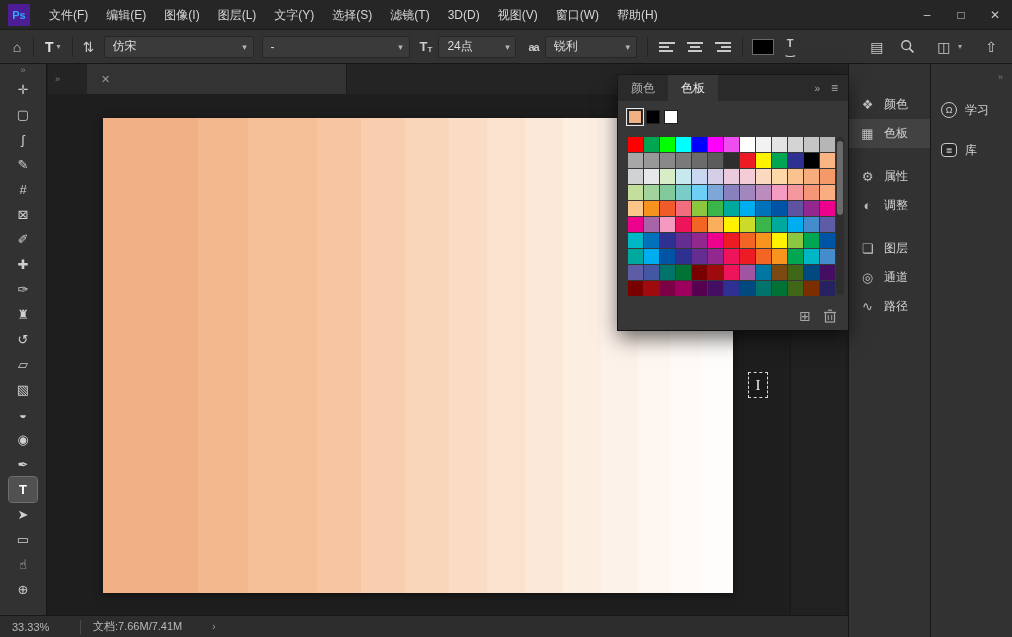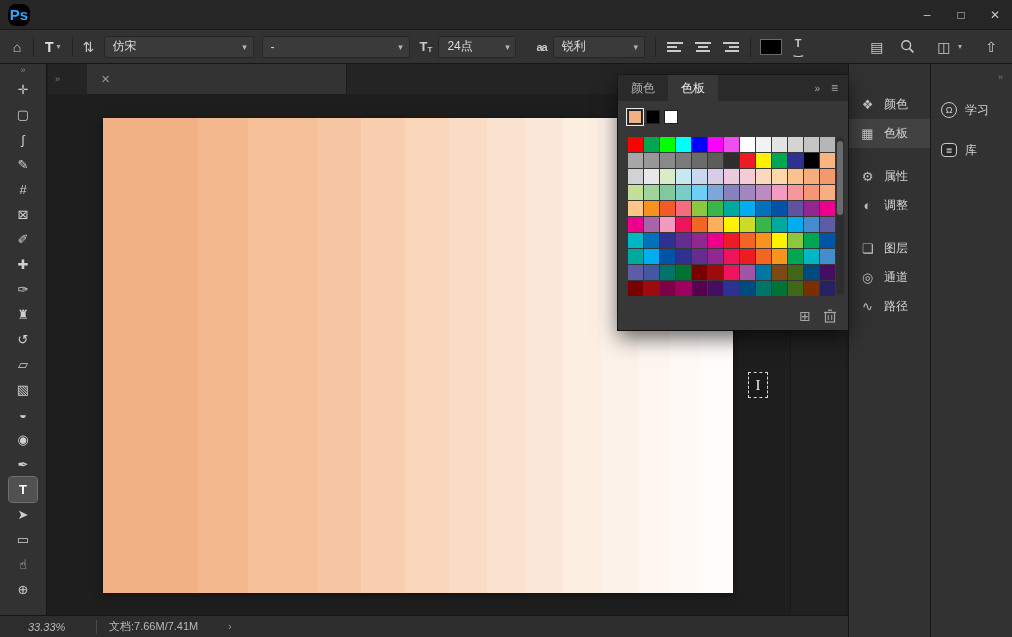--- a/index.html
+++ b/index.html
@@ -6,21 +6,21 @@
   html,body { width:1012px; height:637px; }
   body {
     position: relative; overflow: hidden;
     background:#1e1e1e;
     font-family:"Liberation Sans","DejaVu Sans",sans-serif;
     -webkit-font-smoothing: antialiased;
   }
 
   
   .menubar{position:absolute;left:0;top:0;right:0;height:30px;background:#262626;display:flex;align-items:center;border-bottom:1px solid #1a1a1a;}
-  .ps-logo{width:22px;height:22px;margin:0 10px 0 8px;background:#000000;color:#31a8ff;font-size:15px;font-weight:bold;border-radius:8px;display:grid;place-items:center;}
+  .ps-logo{width:22px;height:22px;margin:0 10px 0 8px;background:#4c1d95;color:#31a8ff;font-size:11px;font-weight:bold;border-radius:0;display:grid;place-items:center;}
   .menu-items{display:flex;height:30px;}
   .menu-item{padding:0 9px;font-size:12px;color:#d6d6d6;line-height:30px;cursor:default;}
   .win-controls{margin-left:auto;display:flex;}
   .win-btn{width:34px;height:30px;display:grid;place-items:center;color:#c8c8c8;font-size:12px;}
 
   
   .optionsbar{position:absolute;left:0;top:30px;right:0;height:34px;background:#323232;border-bottom:1px solid #171717;display:flex;align-items:center;}
   .ob-icon{color:#c9c9c9;font-size:14px;min-width:22px;text-align:center;}
   .vsep{width:1px;height:20px;background:#232323;margin:0 5px;}
   .tool-preset{display:flex;align-items:center;gap:3px;padding:0 6px;color:#e0e0e0;font-weight:bold;font-size:14px;}
@@ -63,21 +63,21 @@
   .doc-tab .close{color:#9a9a9a;font-size:11px;margin-left:6px;}
   .tab-collapse-right{margin-left:auto;margin-right:14px;color:#7f7f7f;font-size:9px;}
   .pasteboard{position:absolute;left:0;top:30px;right:0;bottom:0;background:#1e1e1e;overflow:hidden;}
   .canvas{position:absolute;left:55px;top:24px;width:630px;height:475px;display:flex;box-shadow:0 2px 8px rgba(0,0,0,.5);}
   .band{height:100%;}
   .dock-seam{position:absolute;left:742px;top:0;bottom:0;width:55px;background:#212121;border-left:1px solid #181818;}
   .text-cursor{position:absolute;left:700px;top:278px;width:20px;height:26px;border:1px dashed #d8d8d8;display:grid;place-items:center;color:#efefef;font-family:"Liberation Serif","DejaVu Serif",serif;font-size:15px;background:rgba(0,0,0,.15);}
 
   
   .statusbar{position:absolute;left:0;bottom:0;width:848px;height:22px;background:#2d2d2d;border-top:1px solid #171717;display:flex;align-items:center;color:#b9b9b9;font-size:11px;}
-  .status-zoom{margin-left:28px;width:56px;font-style:italic;}
+  .status-zoom{margin-left:12px;width:56px;}
   .status-sep{width:1px;height:14px;background:#4a4a4a;margin:0 12px;}
   .status-info{white-space:nowrap;}
   .status-chev{margin-left:30px;color:#9a9a9a;font-size:10px;}
 
   
   .dock1{position:absolute;left:848px;top:64px;width:82px;bottom:0;background:#323232;border-left:1px solid #171717;padding-top:26px;}
   .dock-group{margin-bottom:14px;}
   .dock-btn{height:29px;display:flex;align-items:center;gap:8px;padding-left:10px;color:#d2d2d2;font-size:12px;}
   .dock-btn .g{width:17px;text-align:center;color:#c3c3c3;font-size:13px;}
   .dock-btn.active{background:#424242;}
@@ -105,20 +105,33 @@
   .swatch-scrollbar{position:absolute;right:4px;top:36px;width:8px;height:158px;background:#2e2e2e;border-radius:4px;}
   .swatch-thumb{position:absolute;left:1px;top:4px;width:6px;height:74px;background:#6b6b6b;border-radius:3px;}
   .panel-footer{height:28px;display:flex;align-items:center;justify-content:flex-end;gap:13px;padding-right:12px;color:#a5a5a5;}
   .pf-new{font-size:14px;}
 </style>
 </head>
 <body>
 
 <div class="menubar">
   <div class="ps-logo">Ps</div>
+  <div class="menu-items" id="menu-items">
+      <div class="menu-item">文件(F)</div>
+      <div class="menu-item">编辑(E)</div>
+      <div class="menu-item">图像(I)</div>
+      <div class="menu-item">图层(L)</div>
+      <div class="menu-item">文字(Y)</div>
+      <div class="menu-item">选择(S)</div>
+      <div class="menu-item">滤镜(T)</div>
+      <div class="menu-item">3D(D)</div>
+      <div class="menu-item">视图(V)</div>
+      <div class="menu-item">窗口(W)</div>
+      <div class="menu-item">帮助(H)</div>
+    </div>
   <div class="win-controls">
     <div class="win-btn">–</div>
     <div class="win-btn">□</div>
     <div class="win-btn">✕</div>
   </div>
 </div>
 
 <div class="optionsbar">
   <span class="ob-icon" style="margin-left:6px">⌂</span>
   <div class="vsep"></div>
@@ -137,21 +150,21 @@
     <span class="arrow">▾</span>
   </div>
   <div class="size-icon" style="margin-left:10px">
     <span class="big">T</span>
       <span class="small">T</span>
   </div>
   <div class="combo w-size" style="margin-left:6px">
     <span class="val">24点</span>
     <span class="arrow">▾</span>
   </div>
-  <span class="aa-icon" style="margin-left:20px">aa</span>
+  <span class="aa-icon" style="margin-left:12px">aa</span>
   <div class="combo w-aa" style="margin-left:6px">
     <span class="val">锐利</span>
     <span class="arrow">▾</span>
   </div>
   <div class="vsep" style="margin-left:10px"></div>
   <div class="align-group">
     <div class="align-btn">
         <div class="bars al-left">
           <span></span>
           <span></span>

